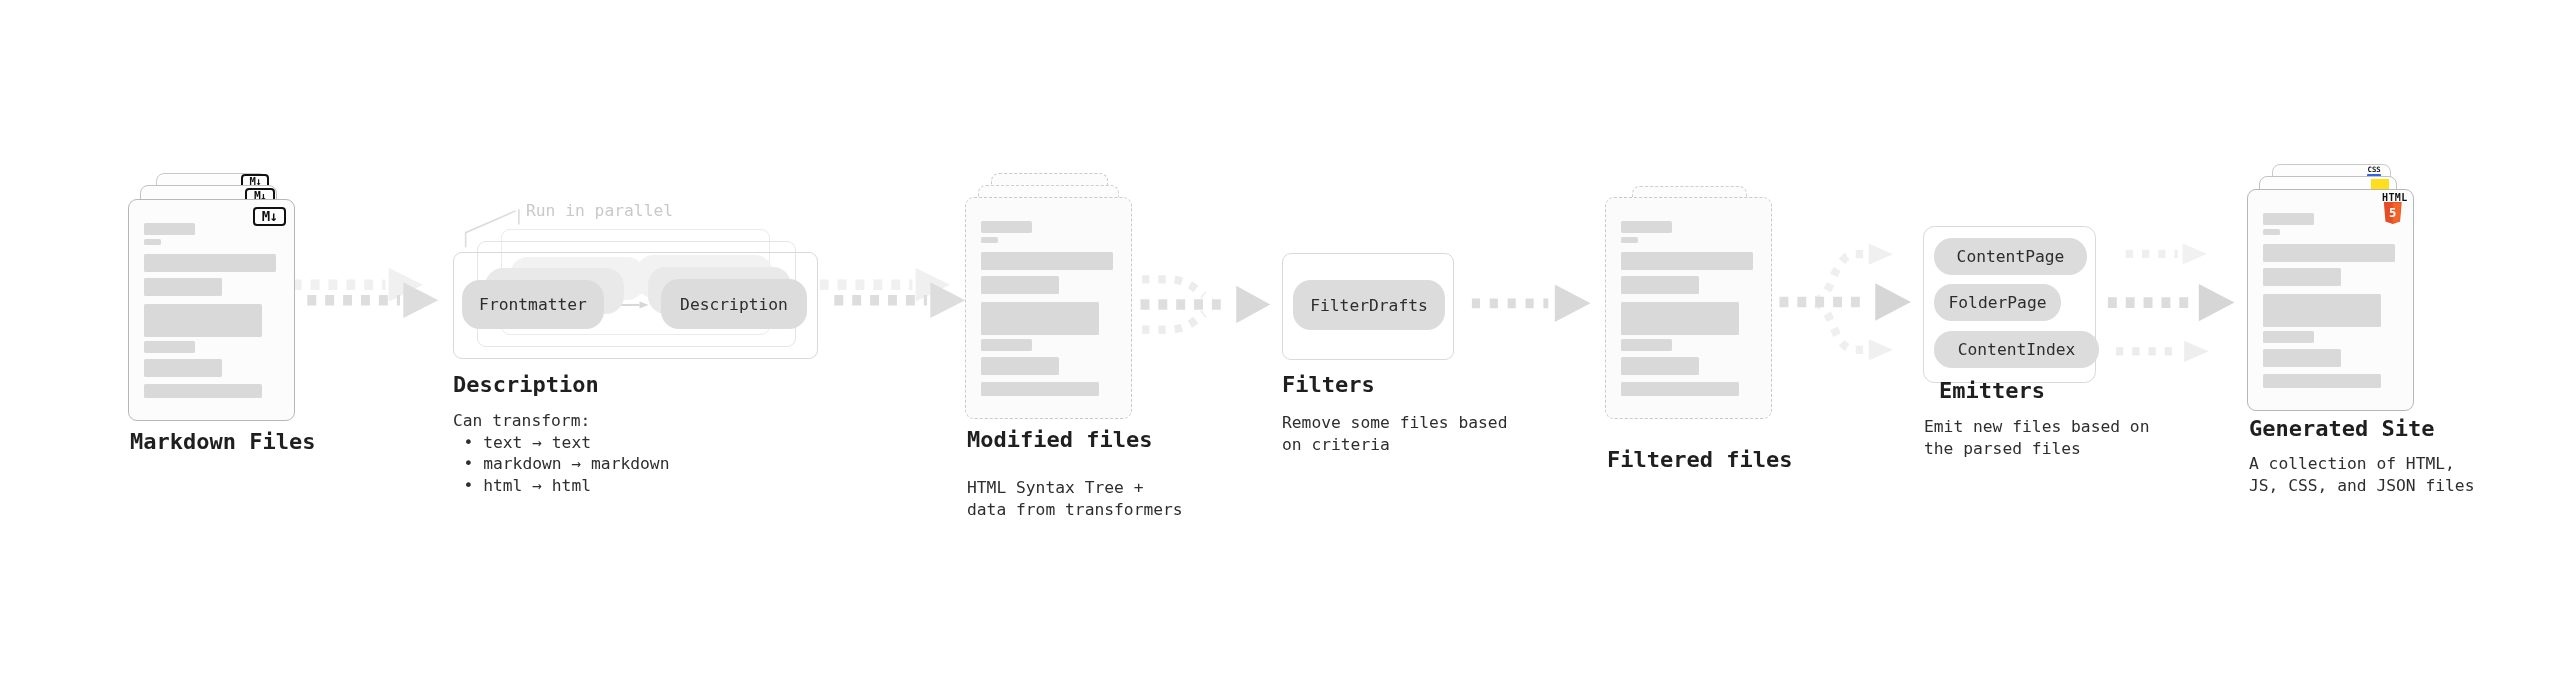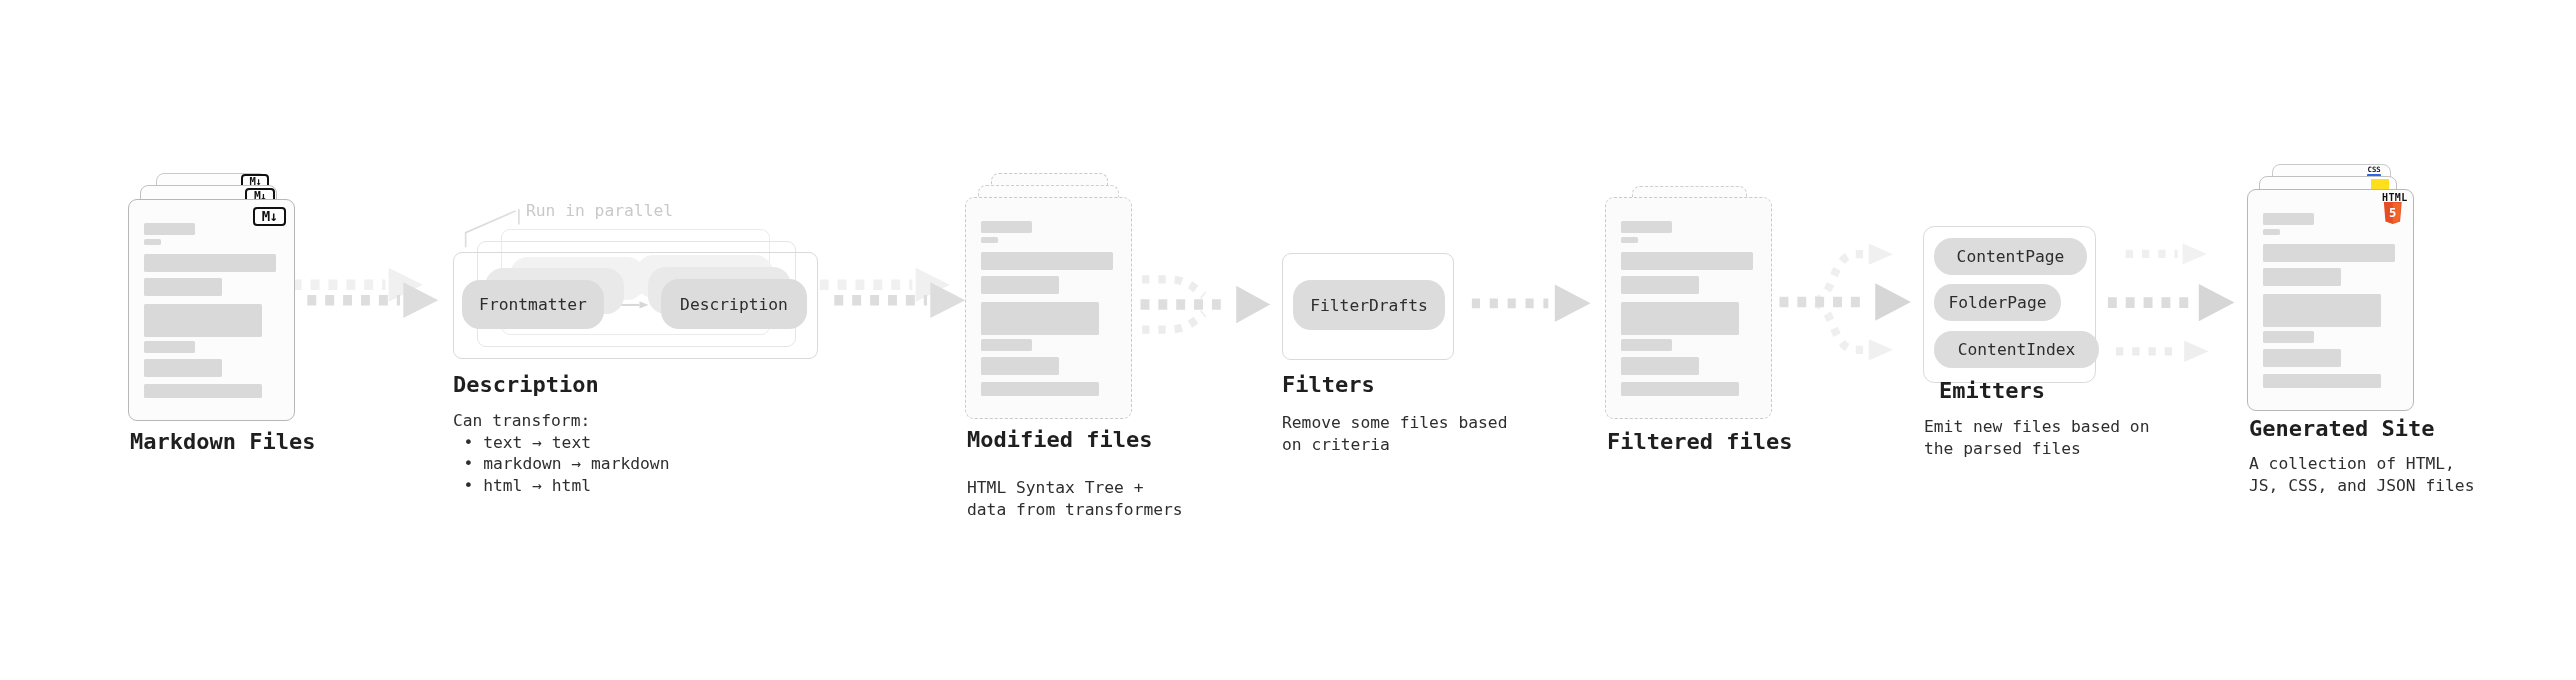--- a/index.html
+++ b/index.html
@@ -205,21 +205,21 @@
     <div class="doc-card dashed" style="left:1605px; top:197px;">
       <div class="bar b1"></div>
       <div class="bar b2"></div>
       <div class="bar b3"></div>
       <div class="bar b4"></div>
       <div class="bar b5"></div>
       <div class="bar b6"></div>
       <div class="bar b7"></div>
       <div class="bar b8"></div>
     </div>
-    <div class="stage-title" style="left:1607px; top:431px;">Filtered files</div>
+    <div class="stage-title" style="left:1607px; top:449px;">Filtered files</div>
   </div>
 
   <svg style="left:1773px; top:237px;" width="142" height="130" viewBox="0 0 175 160">
     <path d="M52,78 C76,74 72,22 102,21 L113,21" fill="none" stroke="#efefef" stroke-width="10" stroke-dasharray="9 11"></path>
     <polygon points="118,8 148,21 118,34" fill="#f0f0f0"></polygon>
     <path d="M52,82 C76,86 72,138 102,139 L113,139" fill="none" stroke="#efefef" stroke-width="10" stroke-dasharray="9 11"></path>
     <polygon points="118,126 148,139 118,152" fill="#f0f0f0"></polygon>
     <line x1="8" y1="80" x2="118" y2="80" stroke="#dedede" stroke-width="13" stroke-dasharray="11 11"></line>
     <polygon points="126,57 170,80 126,103" fill="#d6d6d6"></polygon>
   </svg>

